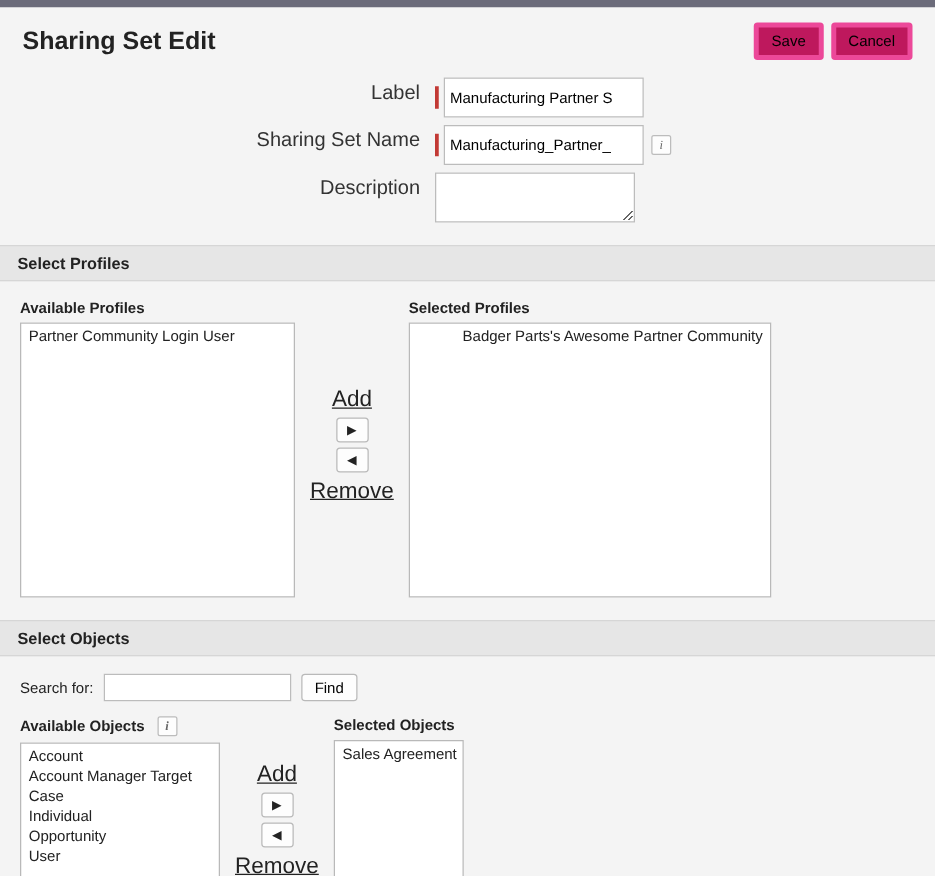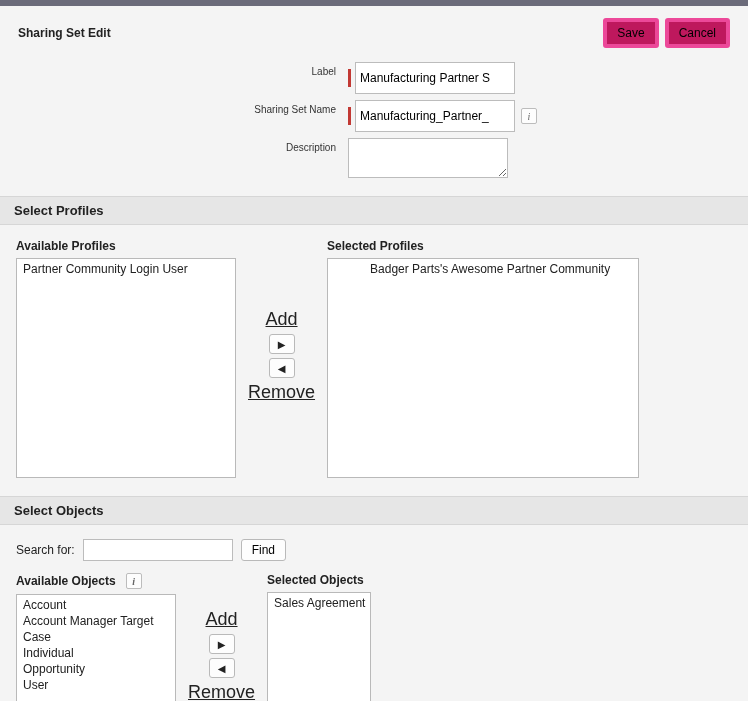--- a/index.html
+++ b/index.html
@@ -18,21 +18,21 @@
   .content {
     background: #f4f4f4;
     padding: 0;
   }
   .header-row {
     display: flex;
     align-items: center;
     padding: 12px 18px 10px 18px;
   }
   .page-title {
-    font-size: 12px;
+    font-size: 20px;
     font-weight: bold;
     flex: 0 0 auto;
     margin-right: auto;
   }
   .btn {
     background: #be185d;
     border: 4px solid #ec4899;
     border-radius: 3px;
     padding: 4px 10px;
     font-size: 12px;
@@ -49,21 +49,21 @@
   .form-row {
     display: flex;
     align-items: flex-start;
     margin-bottom: 6px;
   }
   .form-label {
     width: 348px;
     text-align: right;
     padding-right: 12px;
     padding-top: 4px;
-    font-size: 10px;
+    font-size: 16px;
     color: #333;
   }
   .form-field {
     display: flex;
     align-items: center;
   }
   .req-bar {
     display: inline-block;
     width: 3px;
     height: 18px;
@@ -117,21 +117,21 @@
   .duallist {
     display: flex;
     align-items: flex-start;
   }
   .list-col {
     display: flex;
     flex-direction: column;
     align-items: flex-start;
   }
   .list-col.wide .listbox { width: 220px; height: 220px; }
-  .list-col.wider .listbox { width: 312px; height: 220px; padding-left: 40px; }
+  .list-col.wider .listbox { width: 290px; height: 220px; padding-left: 40px; }
   .list-col .listbox.sm { width: 160px; height: 130px; }
   .list-col .listbox.sm2 { width: 104px; height: 130px; }
   .list-title {
     font-weight: bold;
     font-size: 12px;
     margin-bottom: 5px;
     display: flex;
     align-items: center;
     gap: 4px;
   }

